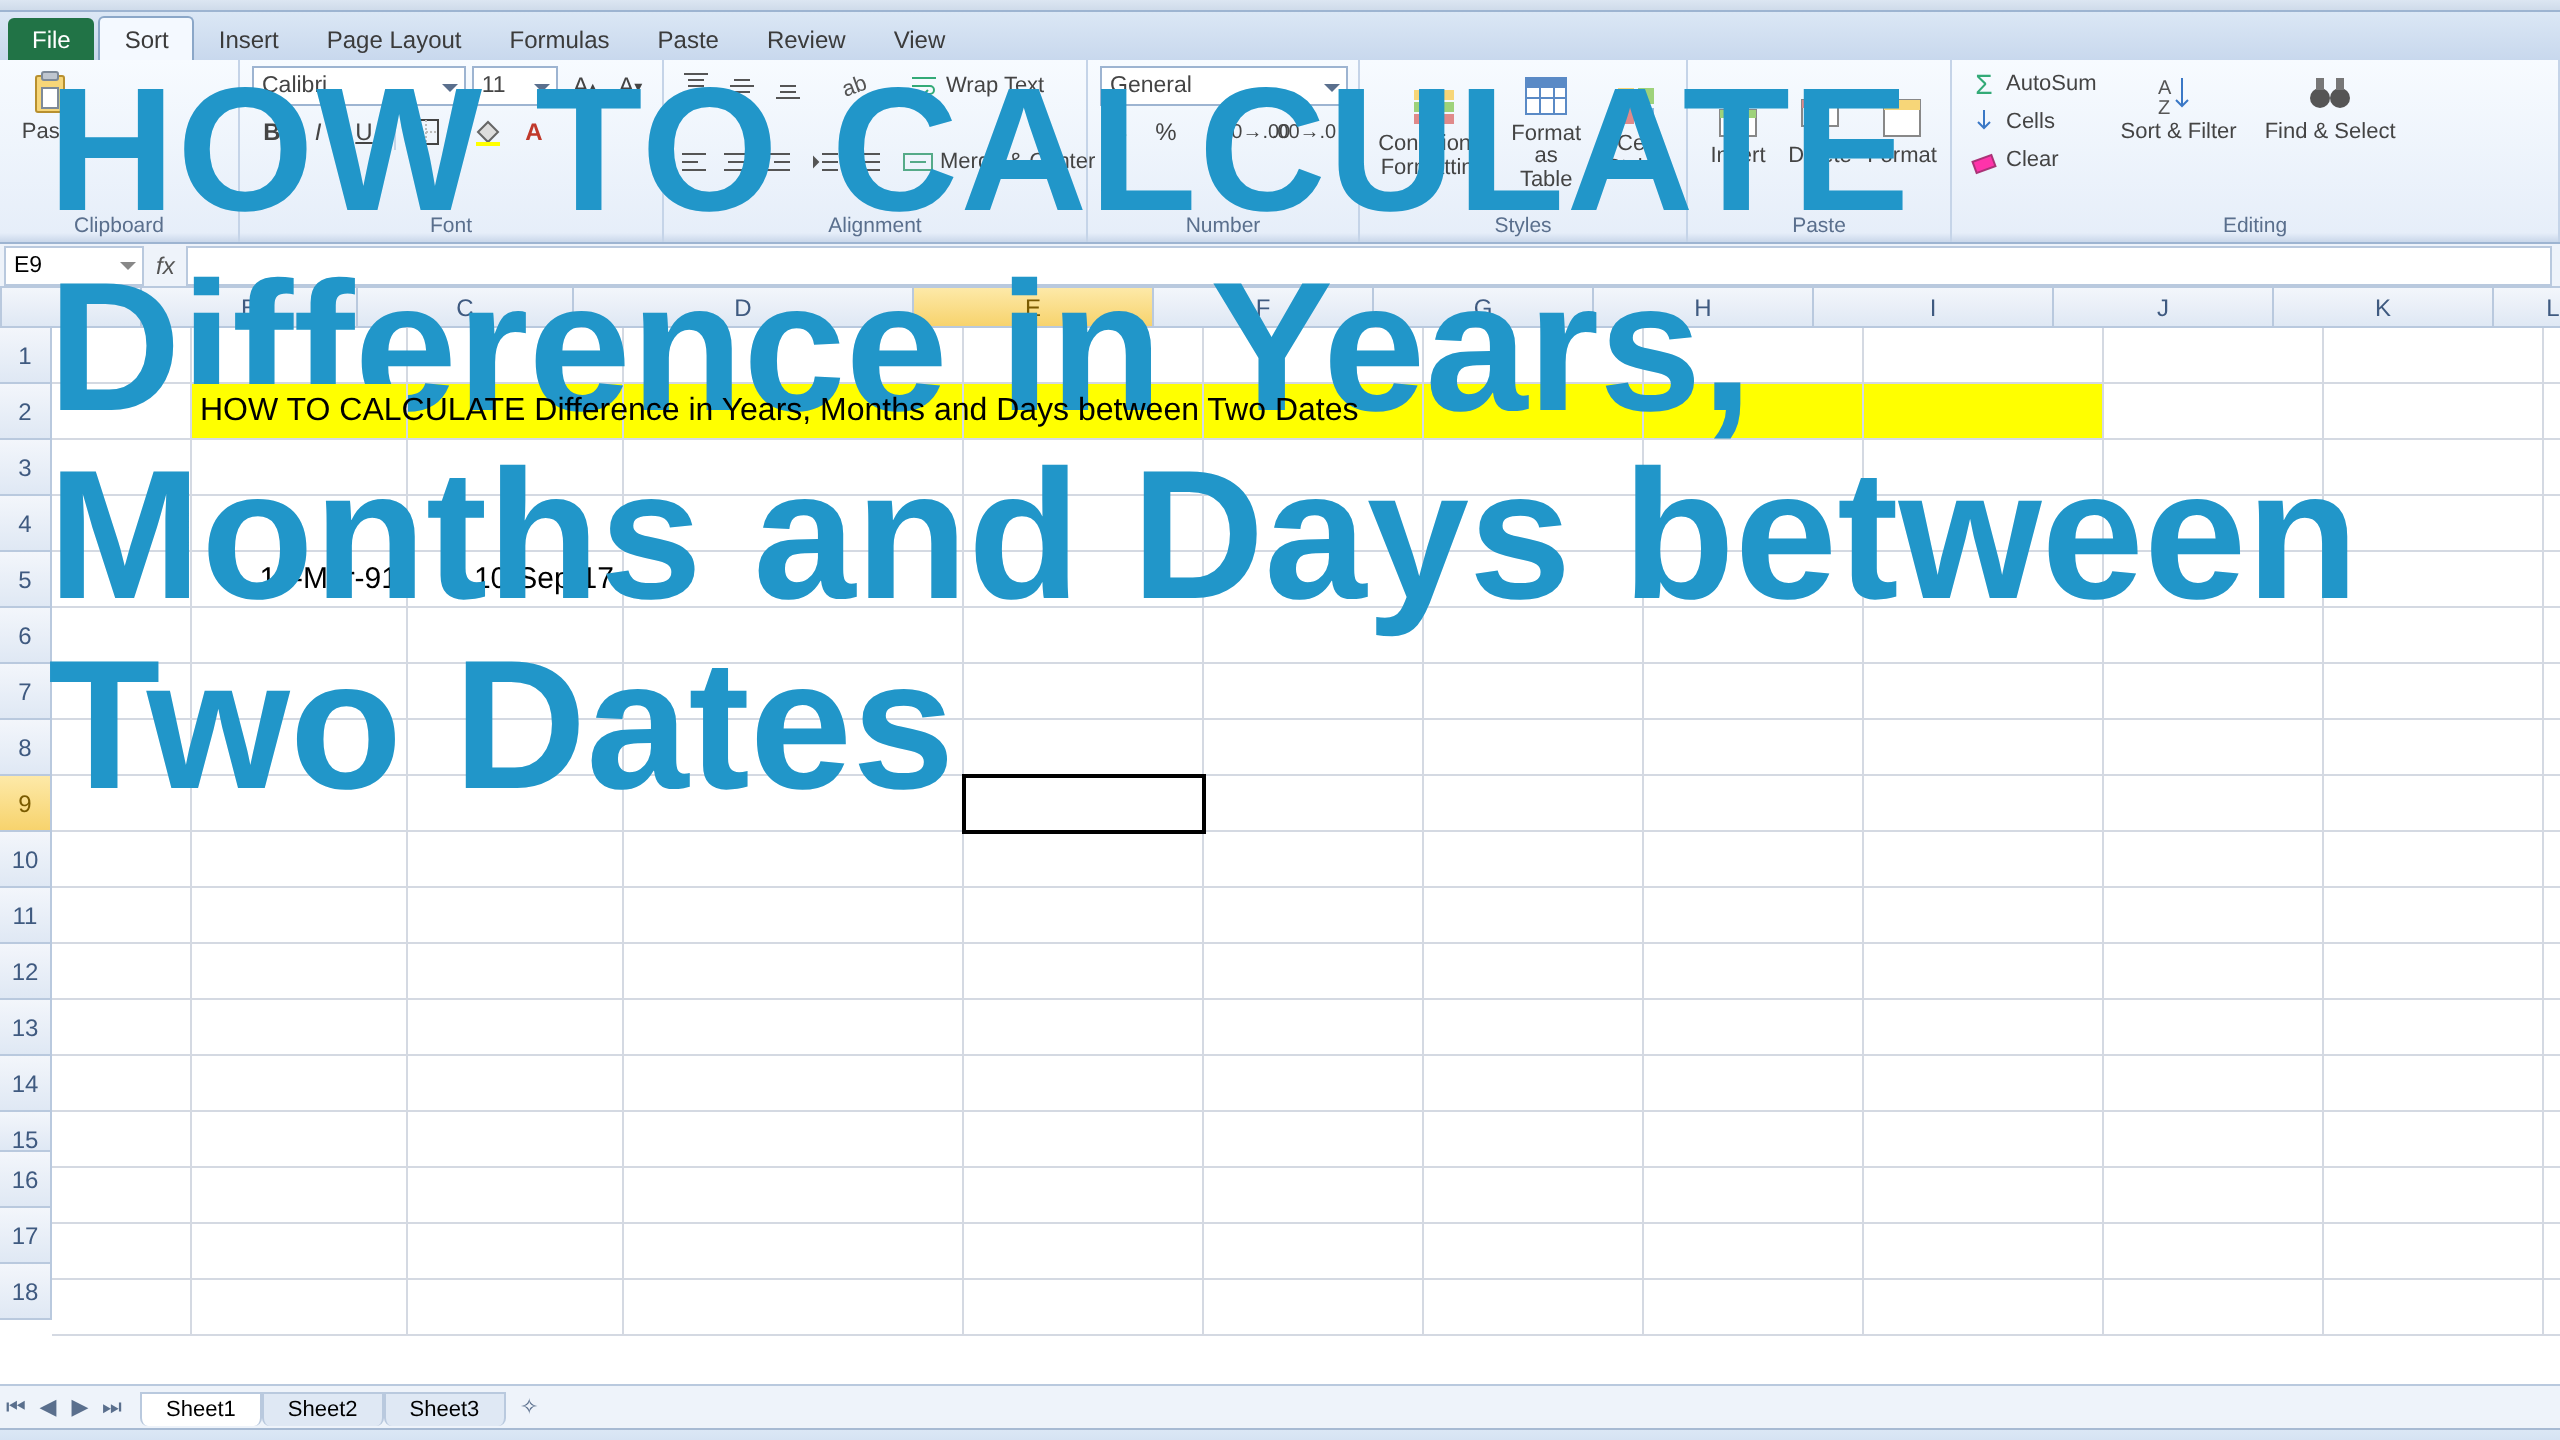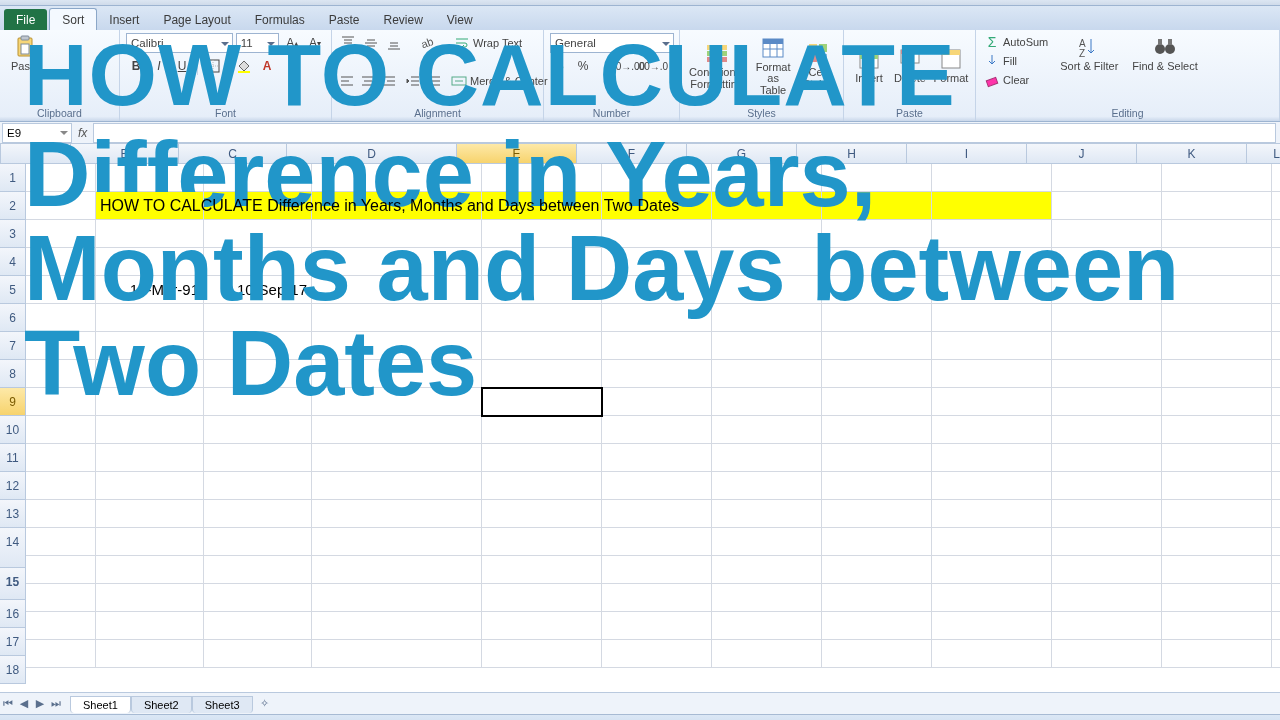--- a/index.html
+++ b/index.html
@@ -300,21 +300,21 @@
     <div class="rowflex" style="align-items:flex-start;gap:6px">
       <div style="display:flex;flex-direction:column;gap:1px">
         <div class="smallbtn">
           <span class="ico" style="font-size:14px;color:#3a7;text-align:center">Σ</span>
           <span>AutoSum</span>
         </div>
         <div class="smallbtn">
           <svg class="ico" viewBox="0 0 16 16">
               <path d="M8 2v9m-3-3l3 3 3-3" stroke="#3a78c6" fill="none"></path>
             </svg>
-          <span>Fill</span>
+          <span>Cells</span>
         </div>
         <div class="smallbtn">
           <svg class="ico" viewBox="0 0 16 16">
               <rect x="3" y="7" width="10" height="6" transform="rotate(-20 8 10)" fill="#f3a" stroke="#a37"></rect>
             </svg>
           <span>Clear</span>
         </div>
       </div>
       <div class="bigbtn">
         <svg class="bigico" viewBox="0 0 24 24">
@@ -373,22 +373,22 @@
         <div class="rowhdr" style="height: 28px;">4</div>
         <div class="rowhdr" style="height: 28px;">5</div>
         <div class="rowhdr" style="height: 28px;">6</div>
         <div class="rowhdr" style="height: 28px;">7</div>
         <div class="rowhdr" style="height: 28px;">8</div>
         <div class="rowhdr sel" style="height: 28px;">9</div>
         <div class="rowhdr" style="height: 28px;">10</div>
         <div class="rowhdr" style="height: 28px;">11</div>
         <div class="rowhdr" style="height: 28px;">12</div>
         <div class="rowhdr" style="height: 28px;">13</div>
-        <div class="rowhdr" style="height: 40px;">14</div>
-        <div class="rowhdr" style="height: 32px; font-weight: bold;">15</div>
+        <div class="rowhdr" style="height: 28px;">14</div>
+        <div class="rowhdr" style="height: 20px;">15</div>
         <div class="rowhdr" style="height: 28px;">16</div>
         <div class="rowhdr" style="height: 28px;">17</div>
         <div class="rowhdr" style="height: 28px;">18</div>
       </div>
     <div class="gridbody" id="gridbody">
         <div class="cellrow">
           <div class="cell" style="width: 70px;"></div>
           <div class="cell" style="width: 108px;"></div>
           <div class="cell" style="width: 108px;"></div>
           <div class="cell" style="width: 170px;"></div>

